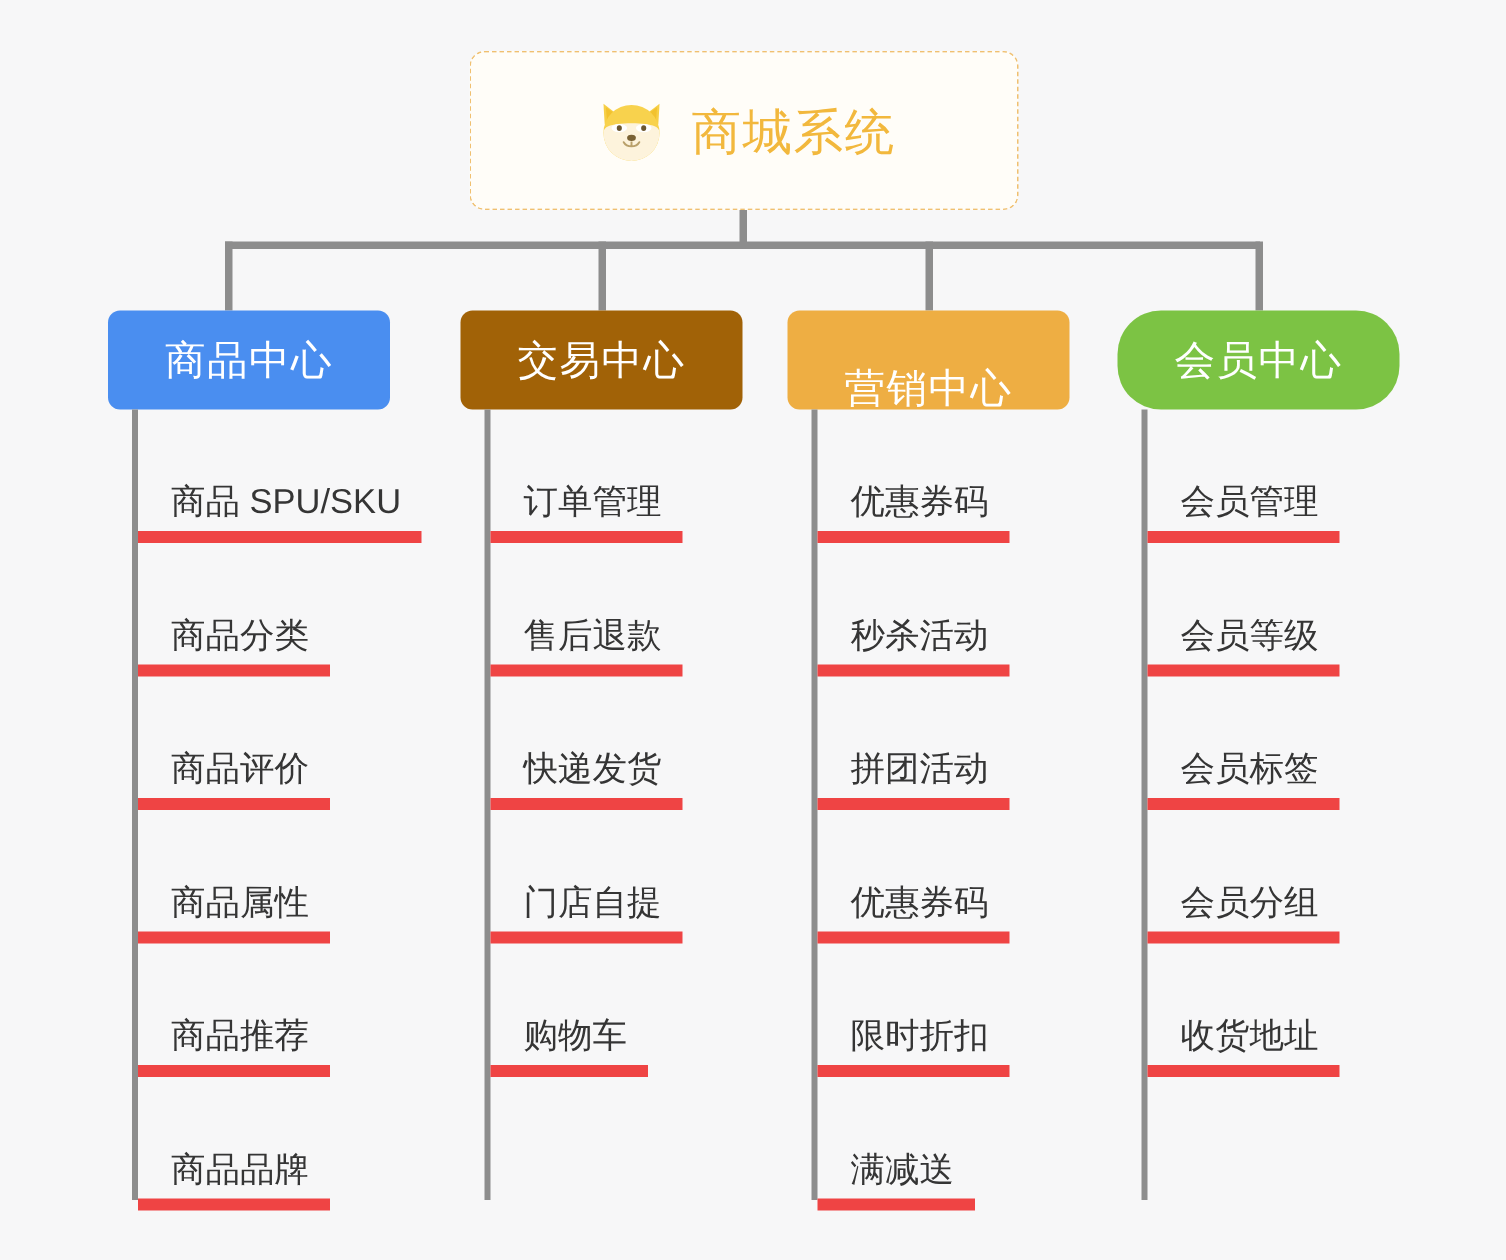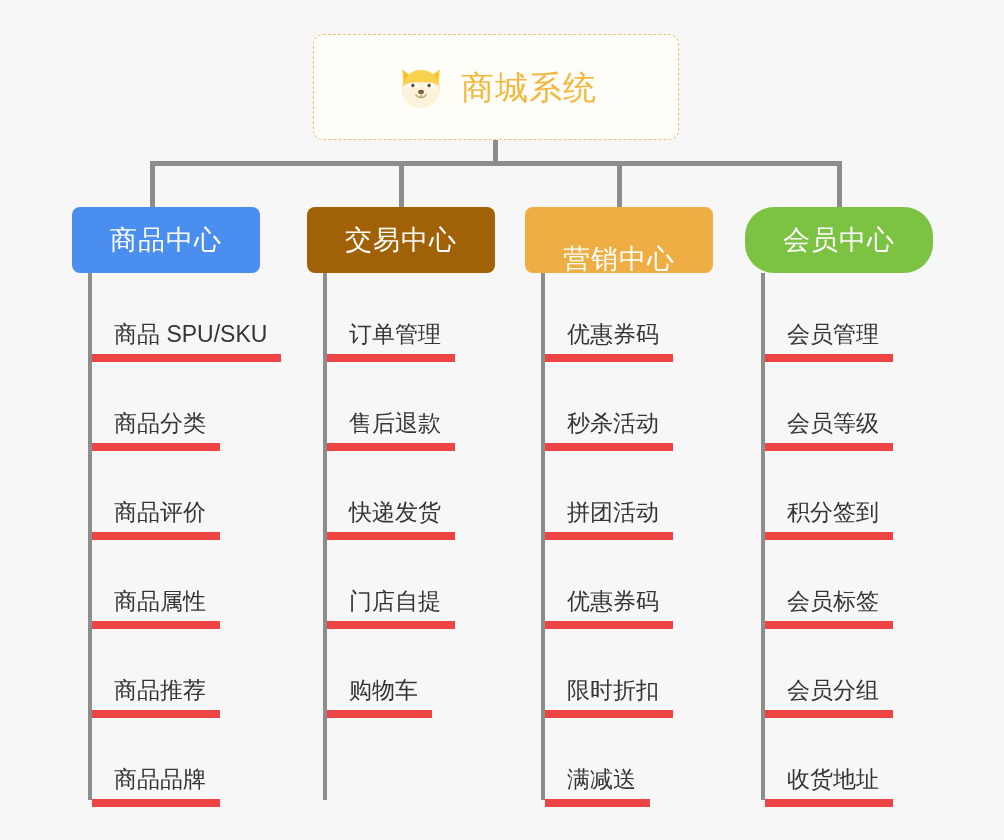--- a/index.html
+++ b/index.html
@@ -247,23 +247,20 @@
     </div>
     <div class="branch-trunk" style="height: 527px;"></div>
     <ul class="leaf-list">
       <li class="leaf-item">
           <span class="leaf-label">会员管理</span>
         </li>
       <li class="leaf-item">
           <span class="leaf-label">会员等级</span>
         </li>
       <li class="leaf-item">
-          <span class="leaf-label">积分签到</span>
-        </li>
-      <li class="leaf-item">
           <span class="leaf-label">会员标签</span>
         </li>
       <li class="leaf-item">
           <span class="leaf-label">会员分组</span>
         </li>
       <li class="leaf-item">
           <span class="leaf-label">收货地址</span>
         </li>
     </ul>
   </div>

